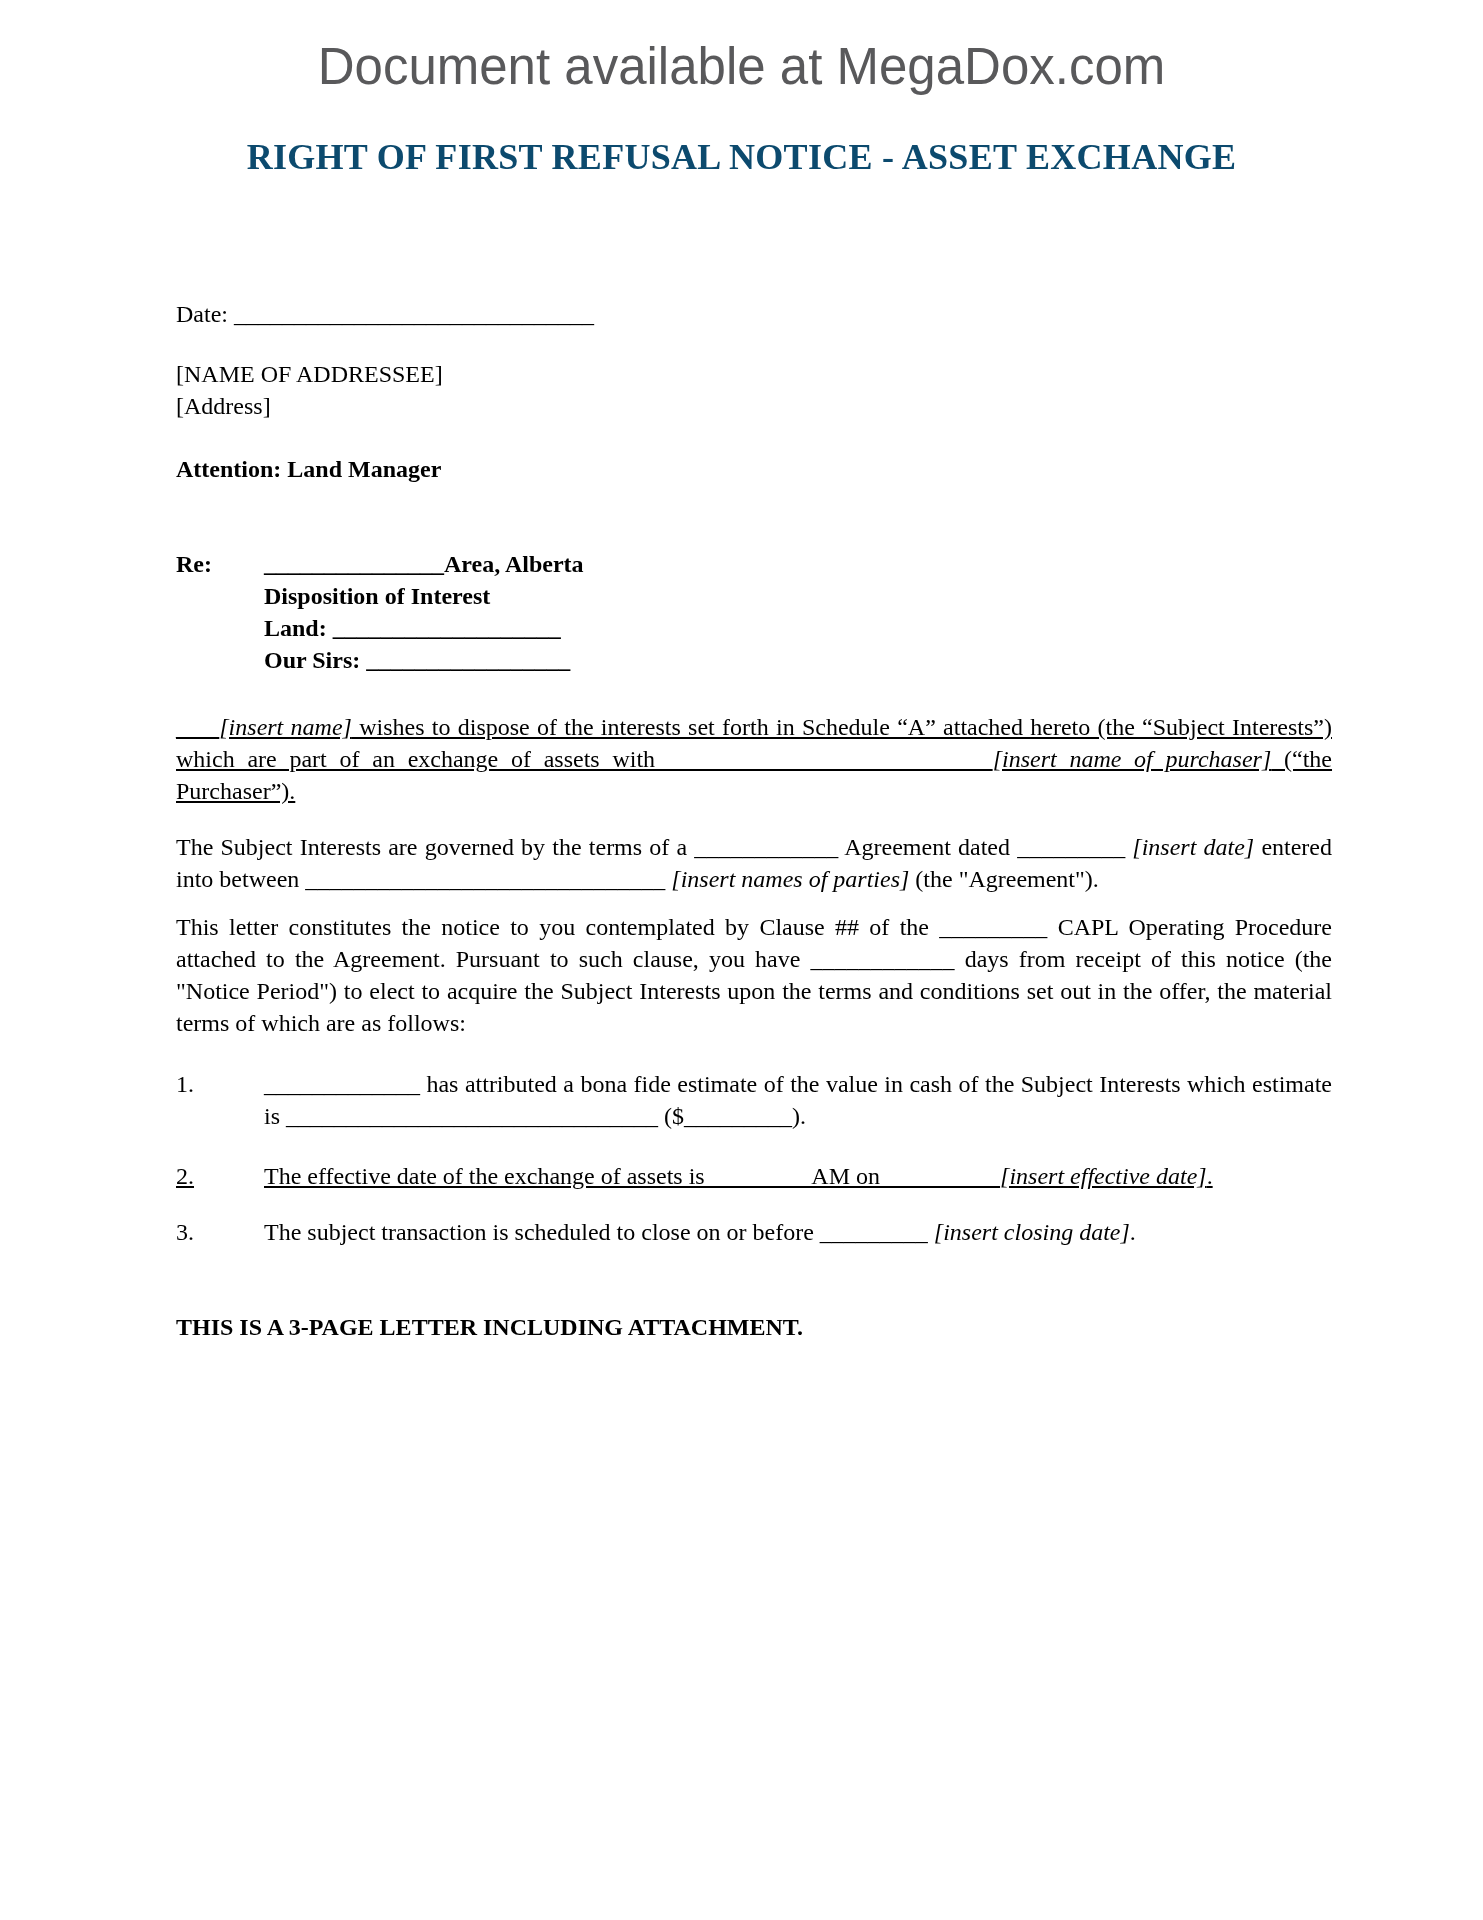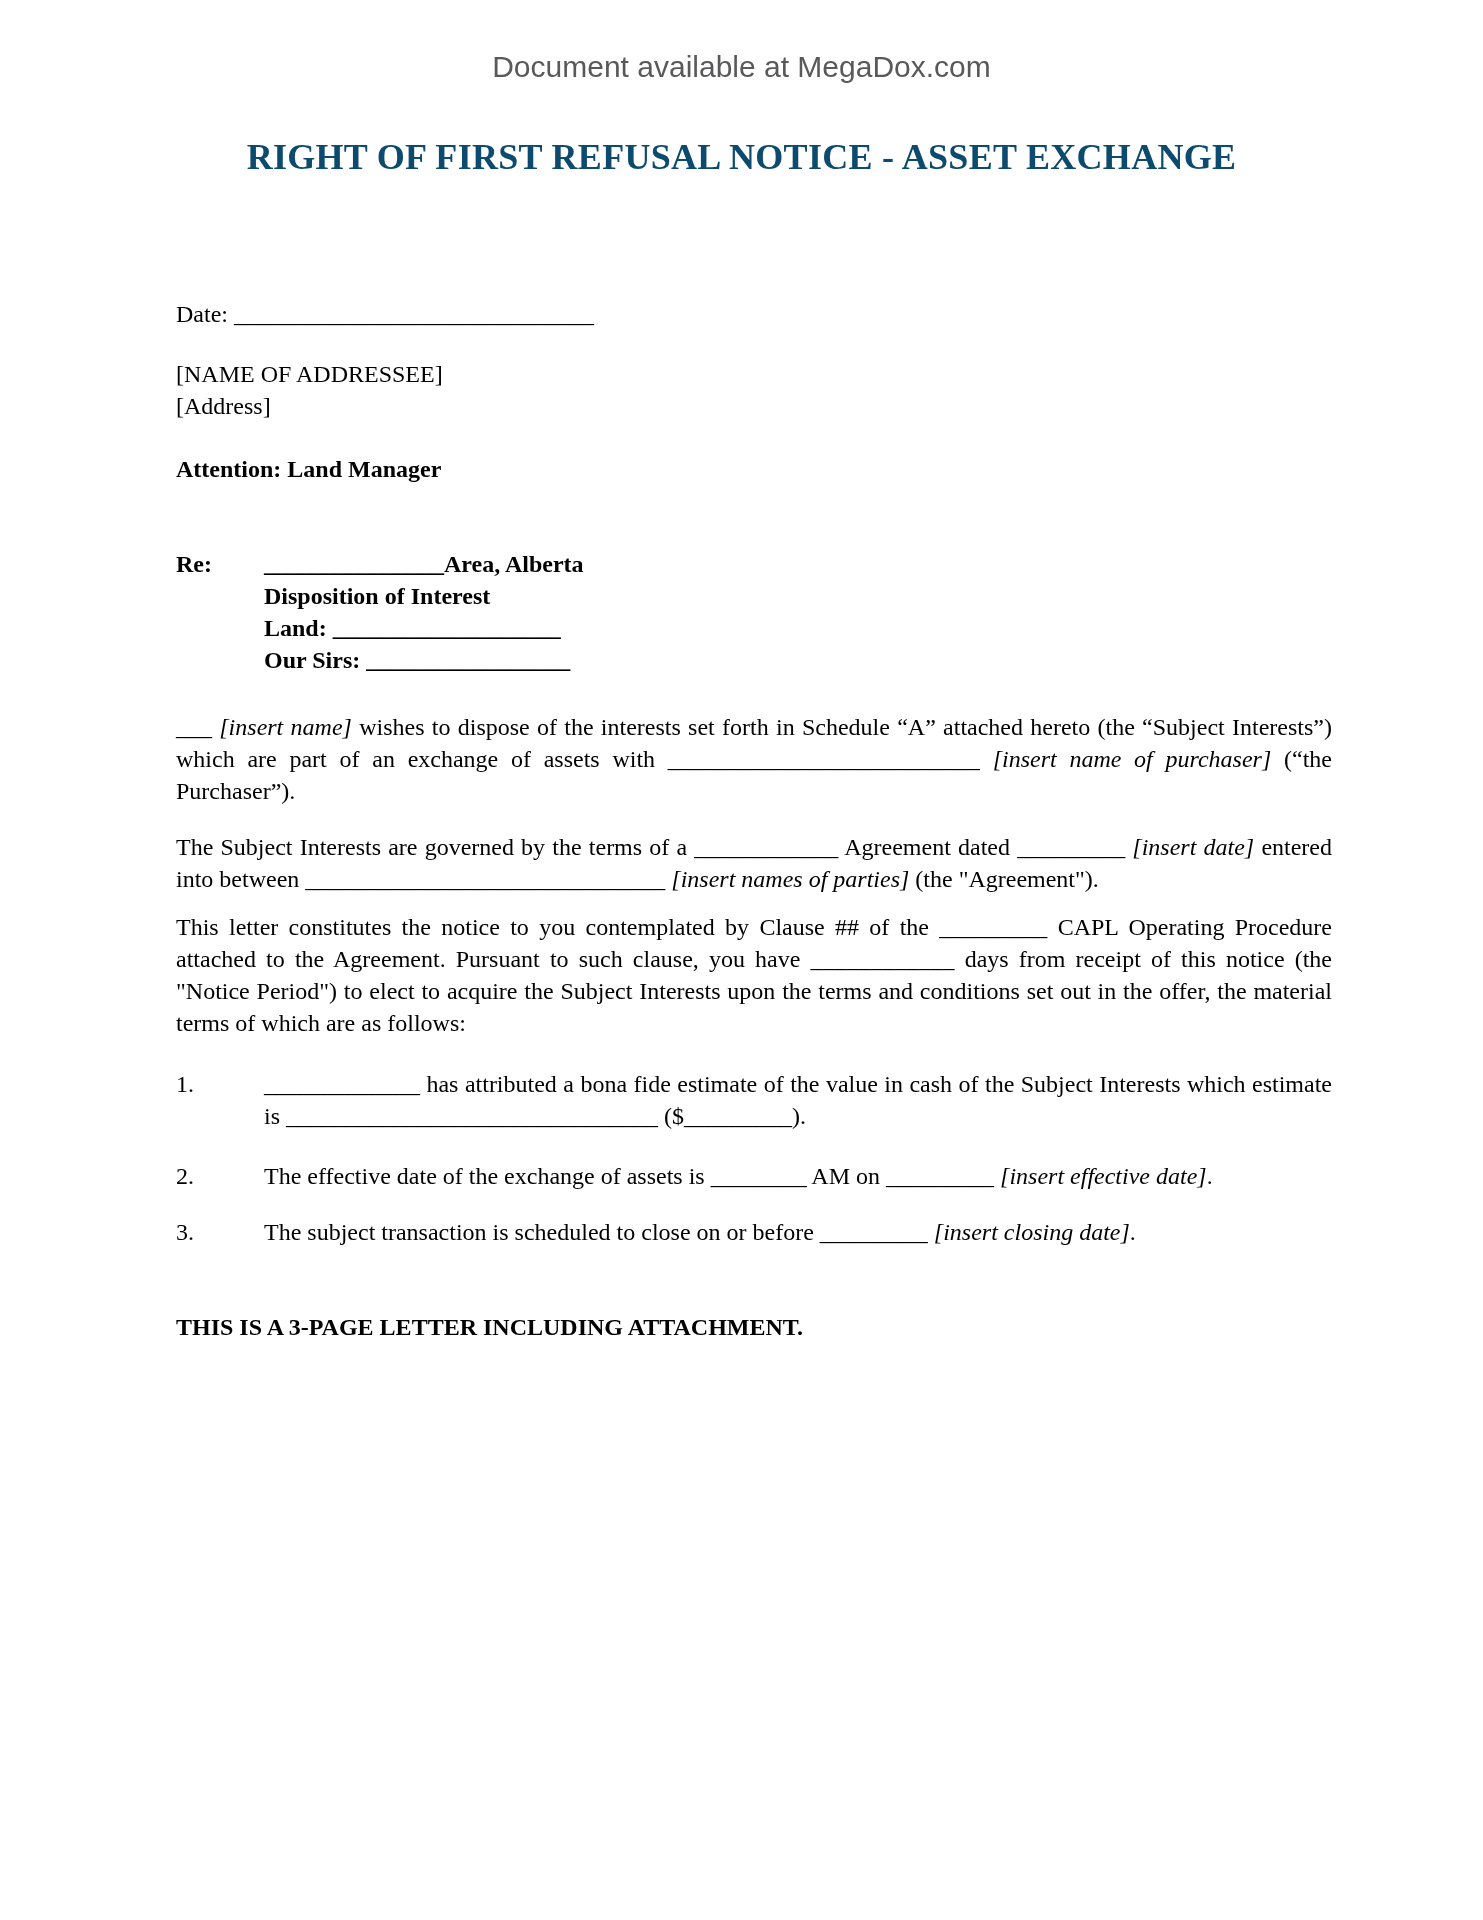--- a/index.html
+++ b/index.html
@@ -5,37 +5,37 @@
   * { margin:0; padding:0; box-sizing:border-box; }
   html,body { background:#ffffff; }
   .page {
     position:relative; width:1483px; height:1920px; background:#ffffff;
     color:#000000; font-family:"Liberation Serif","DejaVu Serif",serif;
     font-size:24px; line-height:32px; overflow:hidden;
   }
   .watermark {
     position:absolute; top:42px; left:0; width:100%; text-align:center;
     font-family:"Liberation Sans","DejaVu Sans",sans-serif;
-    font-size:30px; line-height:50px; color:#59595b;
+    font-size:51px; line-height:50px; color:#59595b;
   }
   .doc-title {
     position:absolute; top:138px; left:0; width:100%; text-align:center;
     font-weight:bold; font-size:36px; line-height:38px; letter-spacing:0.3px;
     color:#0c4a6e;
   }
   .letter { position:absolute; left:176px; top:298px; width:1156px; }
   .justify { text-align:justify; }
   .bold { font-weight:bold; }
   .it { font-style:italic; }
   .row { display:flex; align-items:flex-start; }
   .col-label { width:88px; flex:none; }
   .col-body { flex:1 1 auto; min-width:0; }
   p { margin:0; }
   .mb22 { margin-bottom:16px; }
-  .mb24 { margin-bottom:24px; }
+  .mb24 { margin-bottom:24px;text-decoration:underline; }
   .mb28 { margin-bottom:28px; }
   .mb29 { margin-bottom:29px; }
   .mb30 { margin-bottom:30px; }
   .mb31 { margin-bottom:31px; }
   .mb35 { margin-bottom:35px; }
   .mb63 { margin-bottom:63px; }
 </style>
 </head>
 <body>
 

